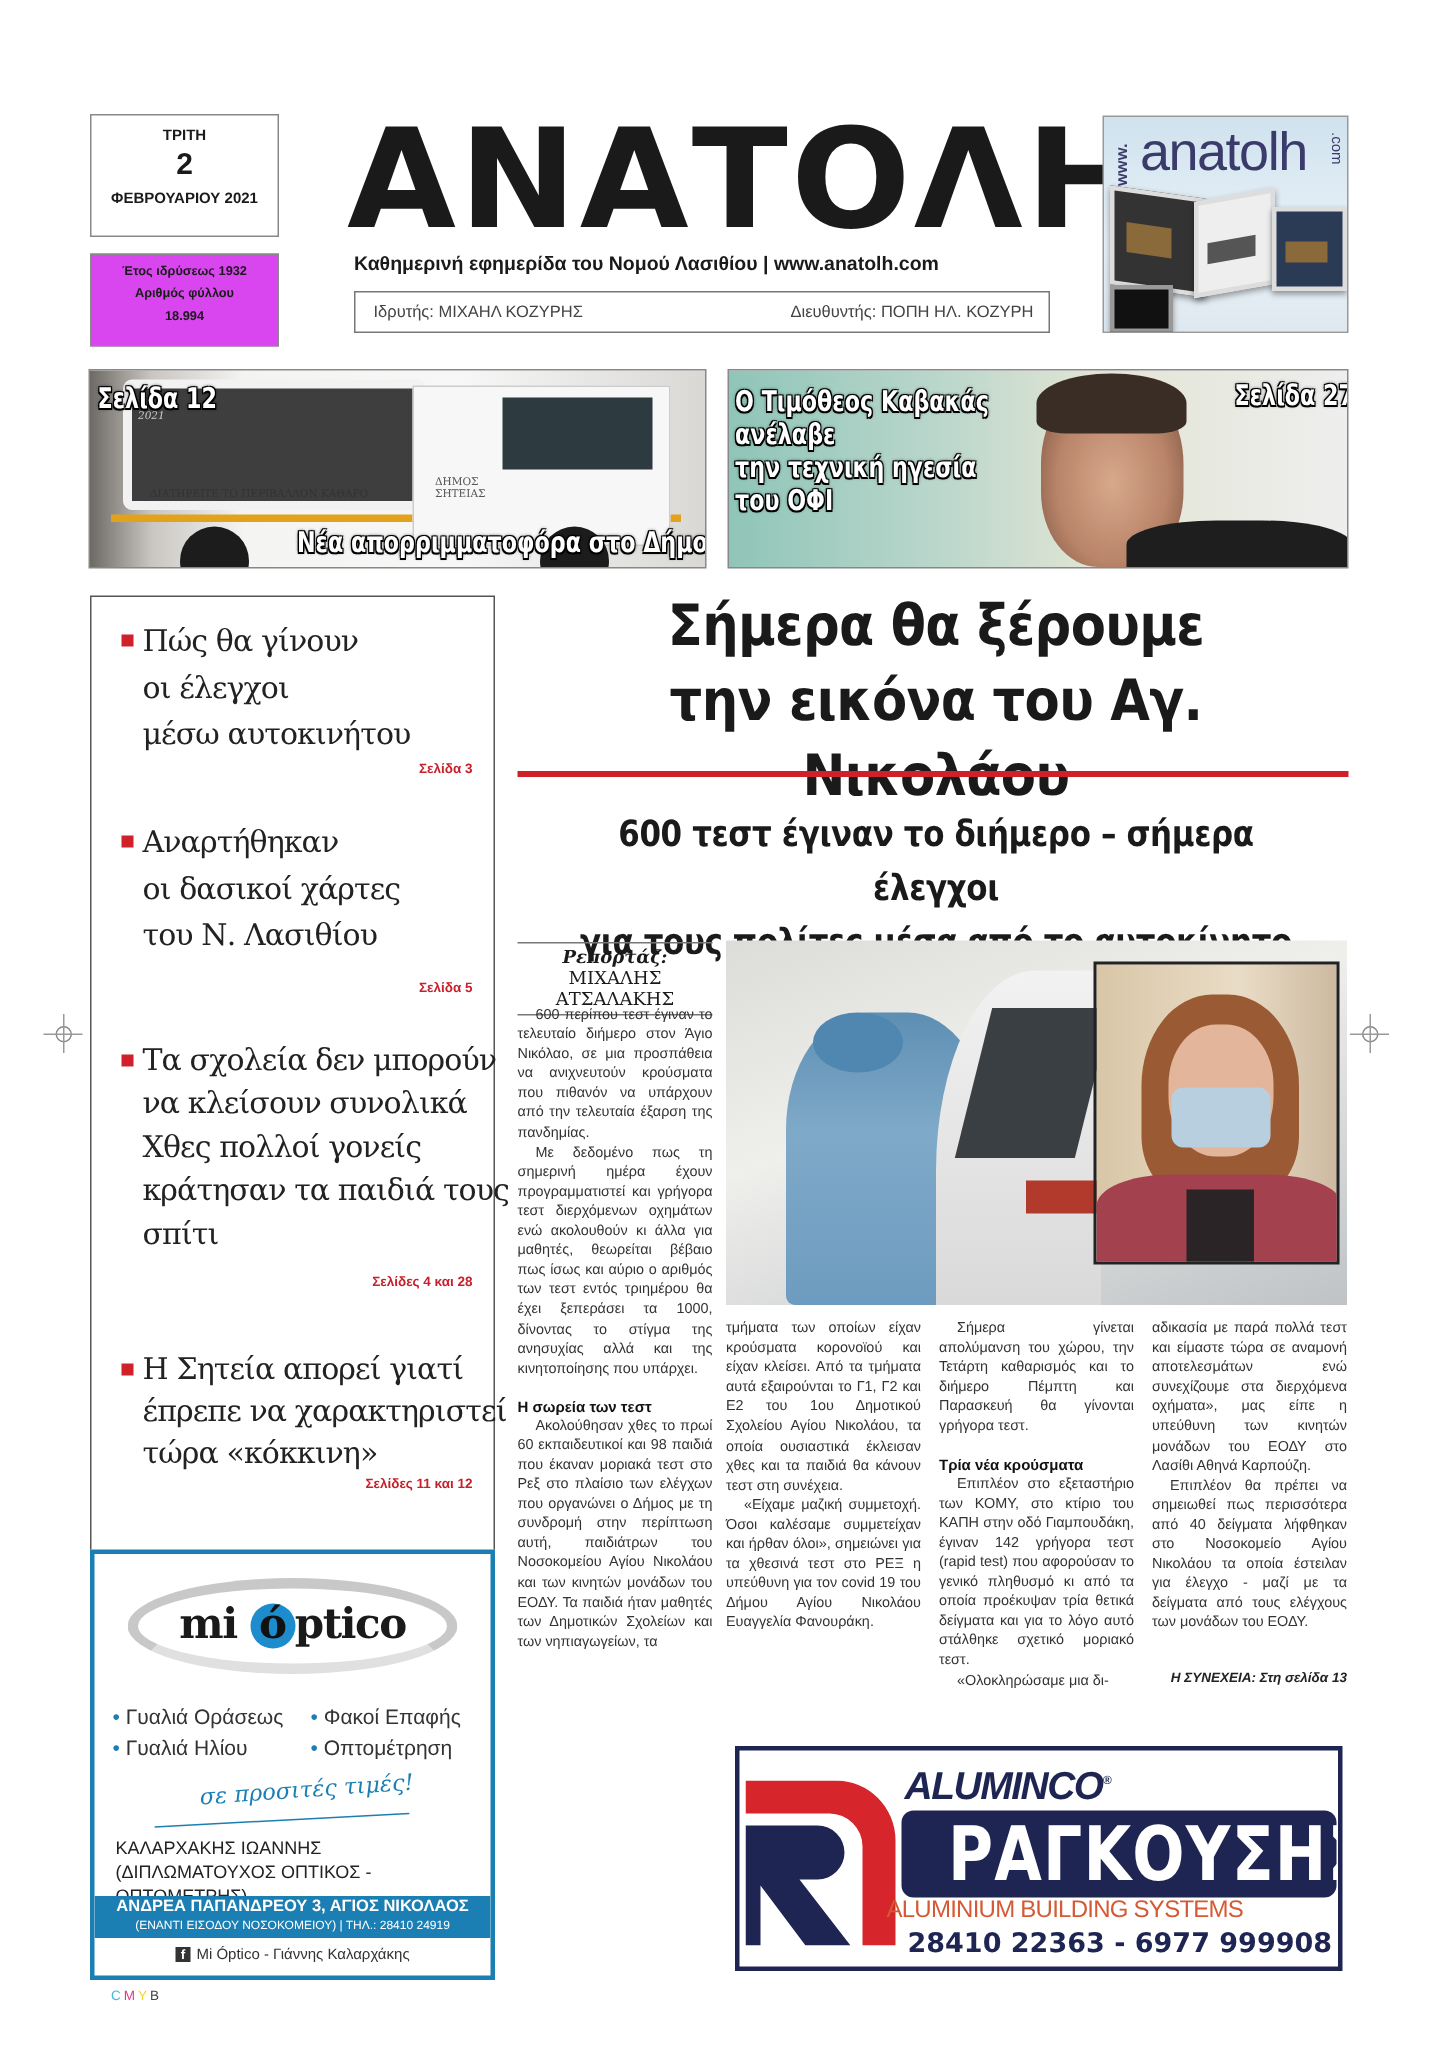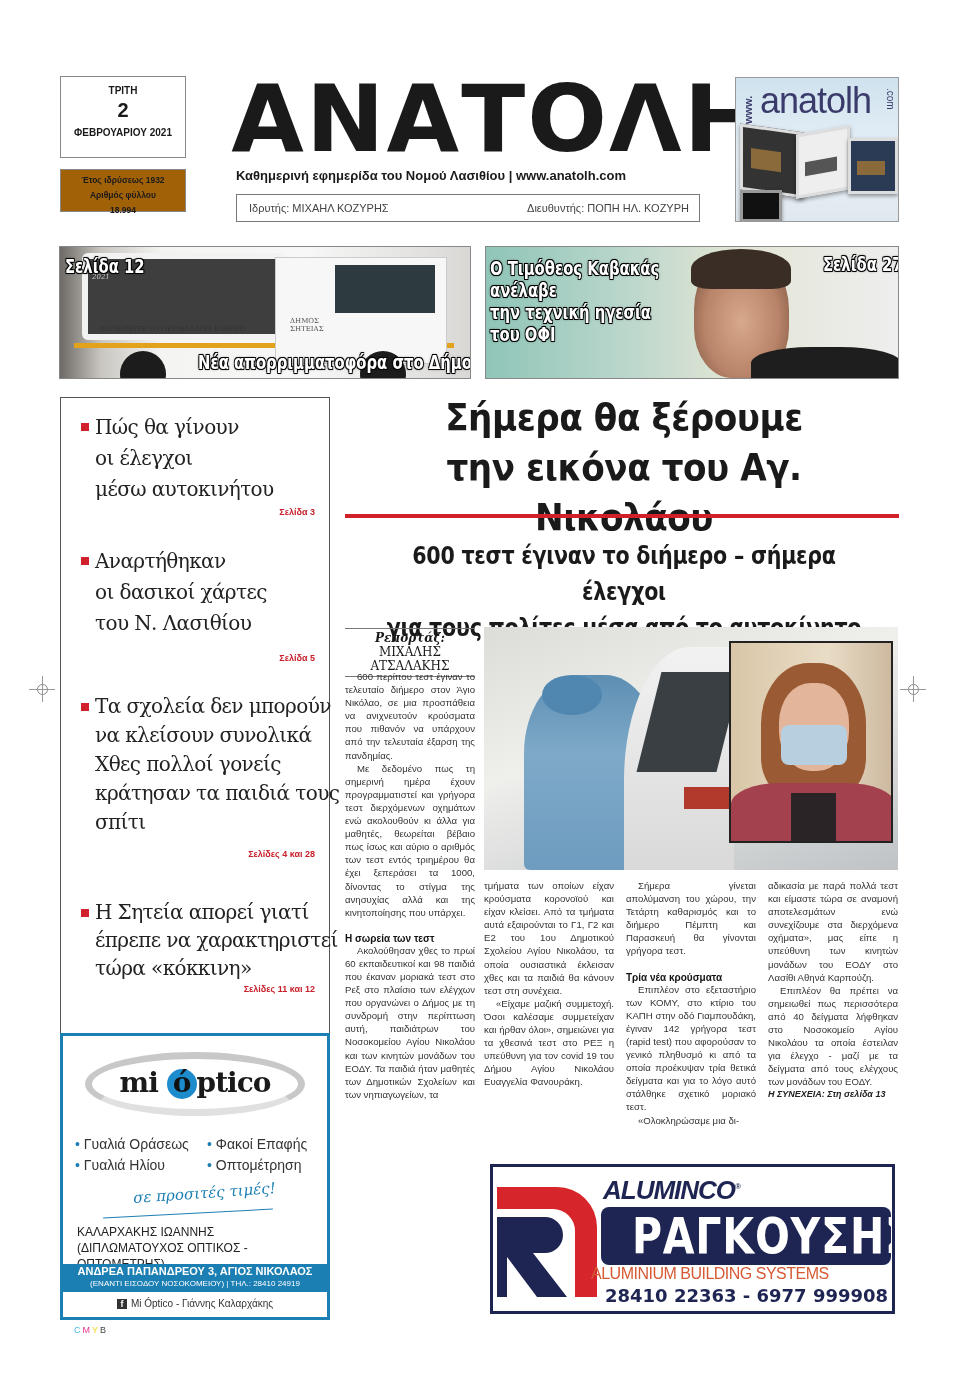--- a/index.html
+++ b/index.html
@@ -3,21 +3,21 @@
 <meta charset="utf-8">
 <style>
   html,body{margin:0;padding:0;background:#fff;}
   body{width:960px;height:1373px;position:relative;overflow:hidden;font-family:"DejaVu Sans",sans-serif;color:#1a1a1a;}
   .abs{position:absolute;}
   
   .datebox{left:60px;top:76px;width:126px;height:82px;border:1px solid #888;text-align:center;box-sizing:border-box;}
   .datebox .dow{font:bold 10px "Liberation Sans",sans-serif;margin-top:8px;}
   .datebox .day{font:bold 20px "Liberation Sans",sans-serif;margin-top:3px;line-height:22px;}
   .datebox .month{font:bold 10px "Liberation Sans",sans-serif;margin-top:6px;}
-  .infobox{left:60px;top:169px;width:126px;height:43px;border:1px solid #888;background:#a16207;text-align:center;box-sizing:border-box;font:bold 8.5px "Liberation Sans",sans-serif;line-height:15px;padding-top:3px;}
+  .infobox{left:60px;top:169px;width:126px;height:62px;border:1px solid #888;background:#d946ef;text-align:center;box-sizing:border-box;font:bold 8.5px "Liberation Sans",sans-serif;line-height:15px;padding-top:3px;}
   
   .masthead{left:236px;top:74px;width:468px;height:92px;font:900 92px "DejaVu Sans",sans-serif;letter-spacing:2px;line-height:92px;text-align:center;transform:scaleX(1.02);}
   .tagline{left:236px;top:168px;width:468px;font:bold 13px "Liberation Sans",sans-serif;white-space:nowrap;}
   .founderbox{left:236px;top:194px;width:464px;height:28px;border:1px solid #777;box-sizing:border-box;font:11px "Liberation Sans",sans-serif;color:#444;}
   .founderbox span{position:absolute;top:7px;}
   
   .webpromo{left:735px;top:77px;width:164px;height:145px;border:1px solid #999;box-sizing:border-box;background:linear-gradient(180deg,#cfe2ee 0%,#eaf2f8 60%,#dfe8ef 100%);overflow:hidden;}
   .webpromo .www{position:absolute;left:6px;top:8px;font:bold 11px "Liberation Sans",sans-serif;color:#3b3b6b;transform:rotate(-90deg);transform-origin:left top;top:46px;}
   .webpromo .brand{position:absolute;left:24px;top:2px;font:36px "Liberation Sans",sans-serif;color:#3b3b6b;letter-spacing:-1px;}
   .webpromo .com{position:absolute;right:2px;top:10px;font:10px "Liberation Sans",sans-serif;color:#3b3b6b;writing-mode:vertical-rl;}
@@ -47,21 +47,21 @@
   .headline{left:340px;top:392px;width:568px;text-align:center;font:bold 38px "DejaVu Sans",sans-serif;line-height:50px;transform:scaleX(.9);transform-origin:center top;letter-spacing:-.5px;}
   .redrule{left:345px;top:514px;width:554px;height:4px;background:#d0202a;}
   .subhead{left:340px;top:538px;width:568px;text-align:center;font:bold 24px "DejaVu Sans",sans-serif;line-height:36px;transform:scaleX(.86);transform-origin:center top;letter-spacing:-.3px;}
   
   .byline{left:345px;top:628px;width:130px;text-align:center;font:12px "DejaVu Serif",serif;line-height:14px;border-top:1px solid #777;padding-top:2px;}
   .byline .name{border-bottom:1px solid #777;padding-bottom:3px;display:block;}
   
   .col{position:absolute;font:9.6px "Liberation Sans",sans-serif;line-height:13.1px;color:#333;text-align:justify;}
   .col p{margin:0;text-indent:12px;}
   .col .sub{font:bold 10px "Liberation Sans",sans-serif;color:#111;margin-top:14px;text-indent:0;}
-  .cont{font:italic bold 9px "Liberation Sans",sans-serif;color:#222;text-align:left;}
+  .cont{font:italic bold 9px "Liberation Sans",sans-serif;color:#222;text-align:right;margin-top:24px;}
   
   .photo{left:484px;top:627px;width:414px;height:243px;overflow:hidden;background:linear-gradient(160deg,#dcdcd8 0%,#efefec 40%,#bfc3c6 100%);}
   .worker{position:absolute;left:40px;top:48px;width:135px;height:195px;background:linear-gradient(180deg,#5d8fb3 0%,#7fa9c8 40%,#6d9cc0 100%);border-radius:40% 40% 6px 6px;}
   .worker-head{position:absolute;left:58px;top:48px;width:60px;height:40px;border-radius:50%;background:#4f87b0;}
   .car{position:absolute;left:140px;top:20px;width:110px;height:223px;background:linear-gradient(180deg,#f2f2f2,#d9d9d9);border-radius:60% 0 0 0;}
   .car-win{position:absolute;left:165px;top:45px;width:80px;height:100px;background:#3a3f44;transform:skewX(-14deg);}
   .tail{position:absolute;left:200px;top:160px;width:50px;height:22px;background:#b23a2c;}
   .inset{position:absolute;left:245px;top:14px;width:164px;height:202px;border:2px solid #222;box-sizing:border-box;background:linear-gradient(90deg,#d9c6a7 0%,#e9dcc6 60%,#cdb9a0 100%);overflow:hidden;}
   .w-hair{position:absolute;left:30px;top:20px;width:105px;height:135px;border-radius:45% 45% 30% 30%;background:#9a5b34;}
   .w-face{position:absolute;left:48px;top:40px;width:70px;height:88px;border-radius:45%;background:#e3b59a;}

